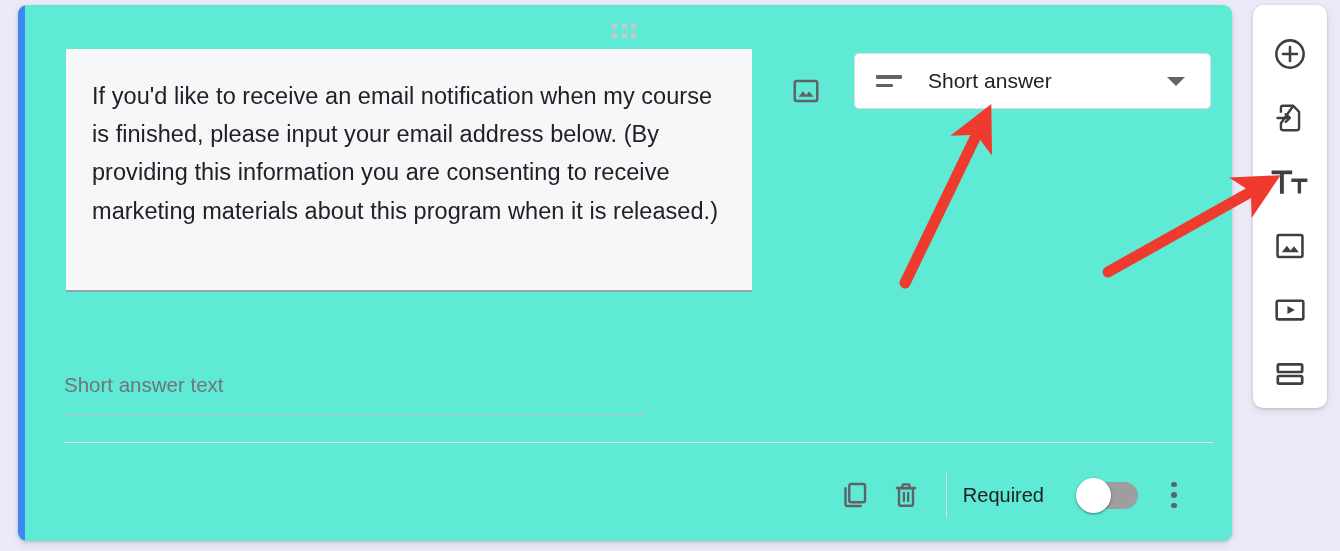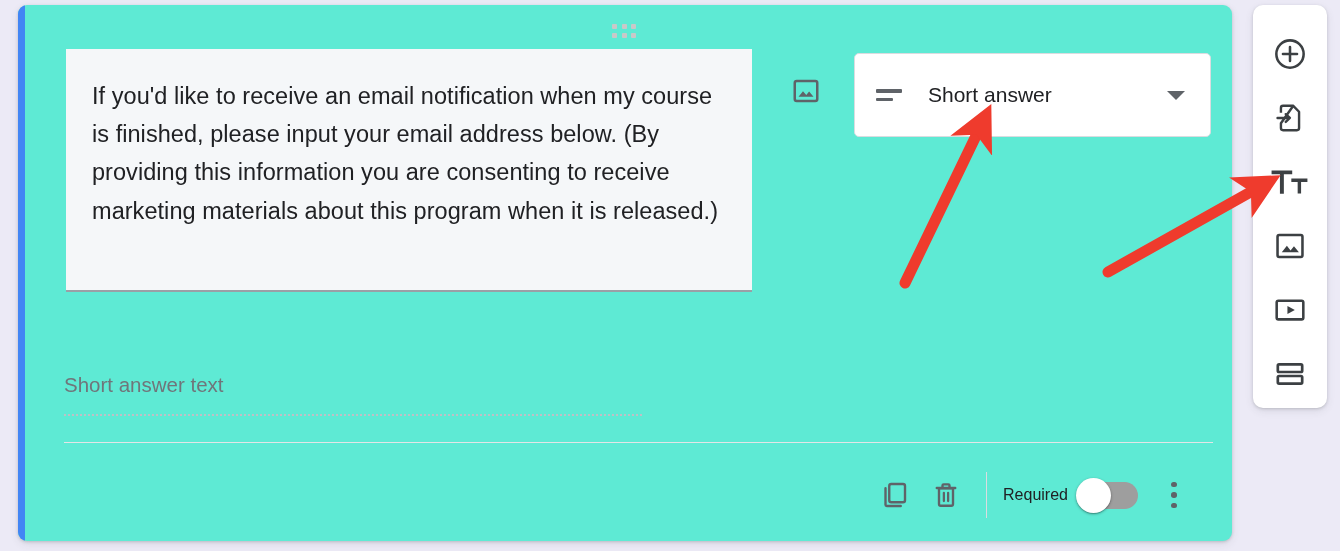--- a/index.html
+++ b/index.html
@@ -92,21 +92,21 @@
     justify-content: center;
     cursor: pointer;
   }
 
   
   #question-type-select {
     position: absolute;
     left: 836px;
     top: 48px;
     width: 357px;
-    height: 84px;
+    height: 56px;
     border: 1px solid #dadce0;
     border-radius: 5px;
     background: #ffffff;
     box-sizing: border-box;
     display: flex;
     align-items: center;
     cursor: pointer;
   }
   #type-icon-short-answer {
     margin-left: 21px;
@@ -183,23 +183,23 @@
     justify-content: center;
     cursor: pointer;
   }
   #footer-divider-vertical {
     width: 1px;
     height: 46px;
     background: #dadce0;
     margin: 0 16px 0 14px;
   }
   #required-label {
-    font-size: 16px;
+    font-size: 20px;
     color: #202124;
-    margin-right: 8px;
+    margin-right: 32px;
   }
   #required-toggle {
     position: relative;
     width: 62px;
     height: 27px;
     cursor: pointer;
     margin-right: 14px;
   }
   #required-toggle-track {
     position: absolute;

